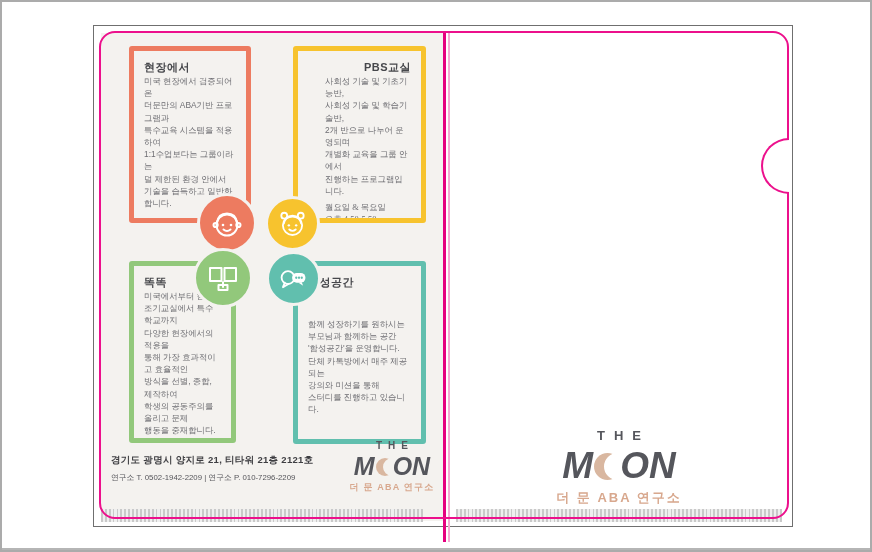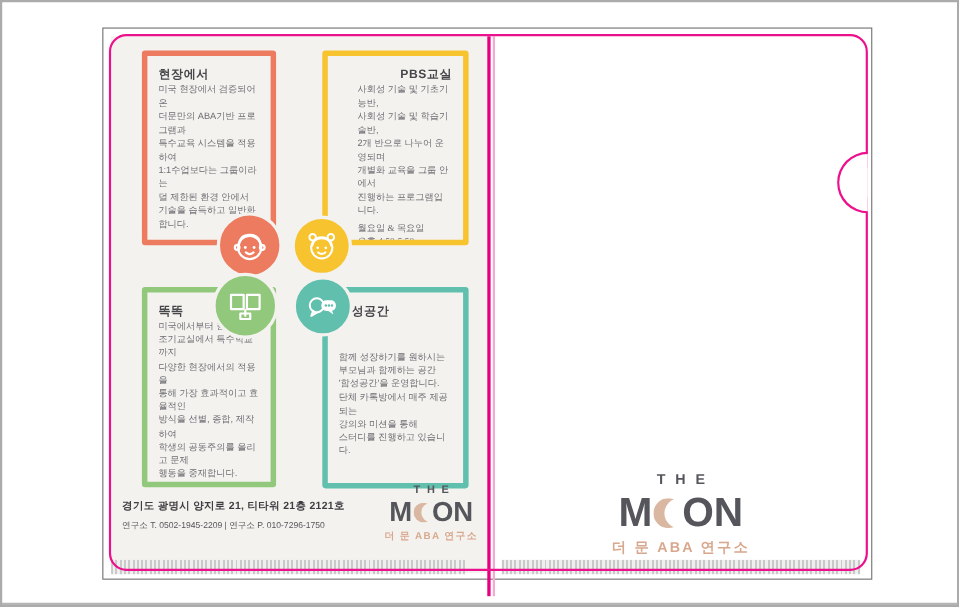--- a/index.html
+++ b/index.html
@@ -17,21 +17,21 @@
   .fold-b{position:absolute;left:354px;top:7px;width:2px;height:509px;background:#f6a8d2;z-index:4;}
 
   .box{position:absolute;box-sizing:border-box;border:5px solid;border-radius:3px;
     padding:9px 10px;z-index:2;overflow:hidden;}
   .box .t{font-size:11px;font-weight:bold;color:#46474b;letter-spacing:.5px;}
   .box .b{font-size:8.4px;line-height:1.45;color:#6d6d72;white-space:pre-line;}
   .box .s{margin-top:5px;font-size:8.4px;line-height:1.5;color:#6d6d72;white-space:pre-wrap;font-family:Liberation Serif, serif;}
   #box1{left:35px;top:20px;width:122px;height:177px;border-color:#ed7b60;}
   #box2{left:199px;top:20px;width:133px;height:177px;border-color:#f7c32e;padding-left:27px;}
   #box2 .t{text-align:right;}
-  #box3{left:35px;top:235px;width:122px;height:182px;border-color:#92c87b;}
+  #box3{left:35px;top:235px;width:107px;height:182px;border-color:#92c87b;}
   #box4{left:199px;top:235px;width:133px;height:183px;border-color:#61bfae;}
   #box4 .t{text-align:left;}
   #box4 .b{margin-top:28px;}
 
   .icon{position:absolute;border-radius:50%;z-index:3;display:flex;align-items:center;justify-content:center;
     border:3px solid #f4f2ef;box-sizing:border-box;}
   #ic1{left:103px;top:167px;width:60px;height:60px;background:#ed7b60;}
   #ic2{left:171px;top:170px;width:55px;height:55px;background:#f7c32e;}
   #ic3{left:99px;top:222px;width:60px;height:60px;background:#92c87b;}
   #ic4{left:172px;top:225px;width:55px;height:55px;background:#61bfae;}
@@ -41,21 +41,21 @@
     background:repeating-linear-gradient(90deg,#c9c9c9 0,#c9c9c9 1.8px,#efefef 1.8px,#efefef 3.9px);}
   #stripeL{left:7px;width:322px;}
   #stripeR{left:362px;width:326px;}
 
   .footer{position:absolute;left:17px;top:428px;z-index:2;color:#55555a;}
   .footer .a1{font-size:9.5px;font-weight:bold;color:#3e3e42;letter-spacing:.3px;text-align:right;}
   .footer .a2{font-size:7.8px;margin-top:4.5px;}
 
   .logo{position:absolute;text-align:center;z-index:2;color:#55565c;line-height:1;}
   .logo .the{font-weight:bold;}
-  .logo .moon-row{font-weight:bold;}
+  .logo .moon-row{font-weight:bold;font-style:italic;}
   .logo .moon{display:inline-block;border-radius:50%;}
   .logo .sub{font-weight:bold;color:#d8a88e;}
   #logoL{left:248px;top:415px;width:100px;}
   #logoL .the{font-size:10px;letter-spacing:6px;text-indent:6px;display:block;}
   #logoL .moon-row{font-size:25px;margin-top:3px;}
   #logoL .moon{width:18px;height:18px;box-shadow:inset 7px 0 0 0 #d9b7a0;margin:0 -1px -1px 1px;}
   #logoL .sub{font-size:9px;letter-spacing:1.2px;margin-top:4px;}
   #logoR{left:425px;top:403px;width:200px;}
   #logoR .the{font-size:13px;letter-spacing:9px;text-indent:9px;display:block;}
   #logoR .moon-row{font-size:37px;margin-top:5px;}
@@ -154,21 +154,21 @@
         <rect x="16.5" y="12" width="14.5" height="10.5" rx="5" fill="#fff" stroke="none"></rect>
         <path d="M27 22 L28.5 26 L23.5 22.5" fill="#fff" stroke="none"></path>
         <circle cx="21" cy="17.2" r="1.25" fill="#61bfae" stroke="none"></circle>
         <circle cx="24" cy="17.2" r="1.25" fill="#61bfae" stroke="none"></circle>
         <circle cx="27" cy="17.2" r="1.25" fill="#61bfae" stroke="none"></circle>
       </svg>
     </div>
 
     <div class="footer">
       <div class="a1">경기도 광명시 양지로 21, 티타워 21층 2121호</div>
-      <div class="a2">연구소 T. 0502-1945-2209 | 연구소 P. 010-7296-1750</div>
+      <div class="a2">연구소 T. 0502-1942-2209 | 연구소 P. 010-7296-2209</div>
     </div>
 
     <div class="logo" id="logoL">
       <span class="the">THE</span>
       <div class="moon-row">
         <span>M</span><span class="moon"></span><span>ON</span>
       </div>
       <div class="sub">더 문 ABA 연구소</div>
     </div>
 

